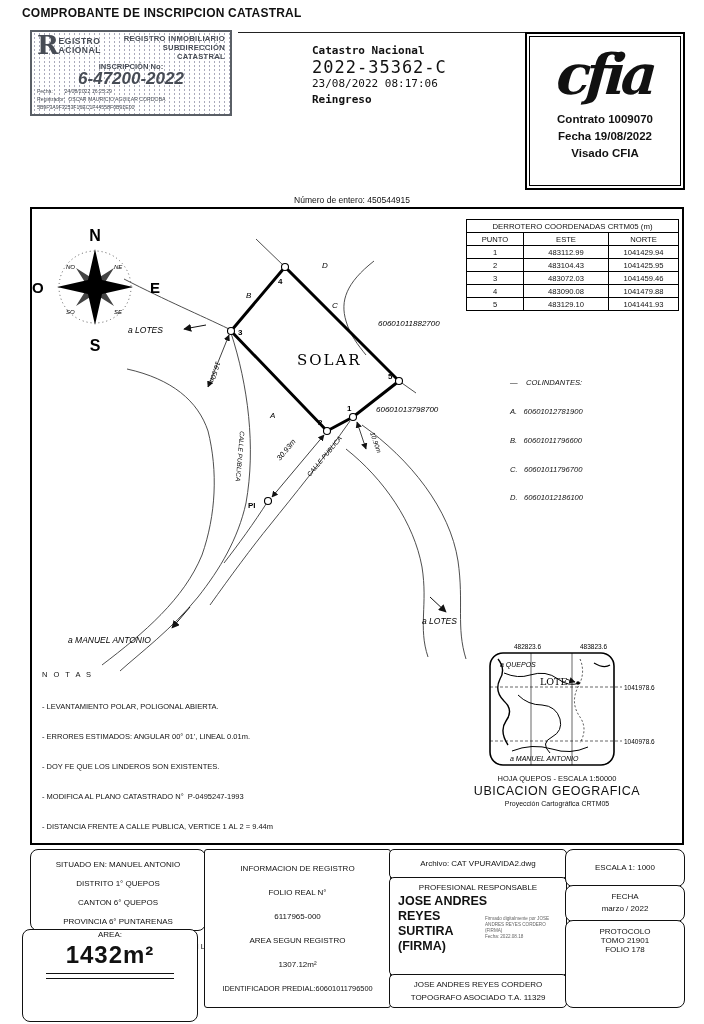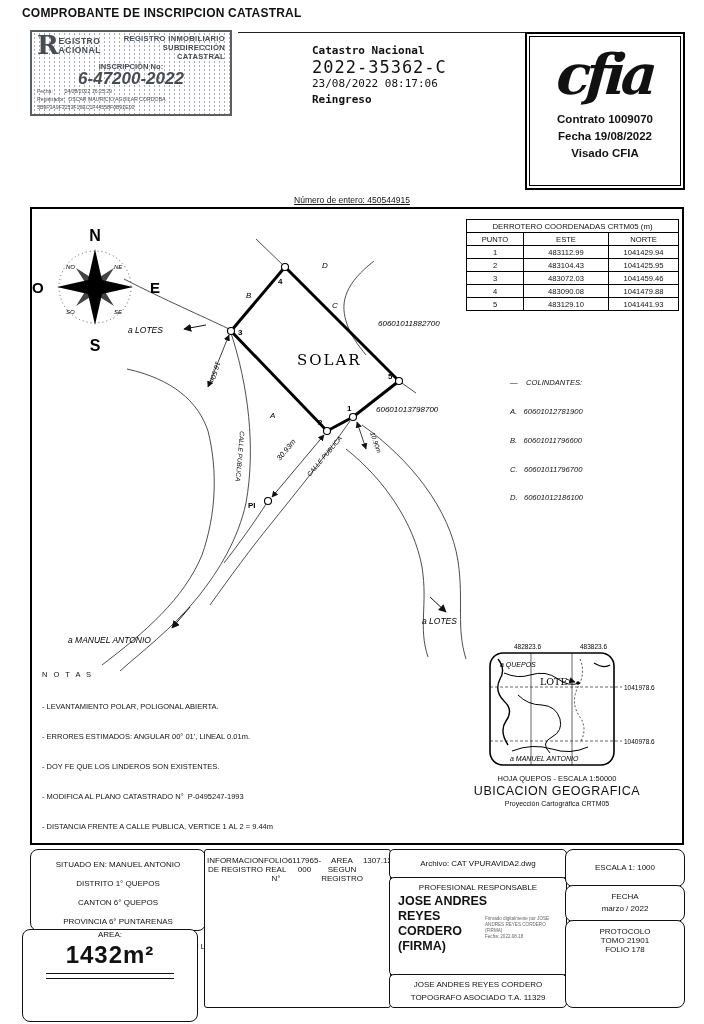--- a/index.html
+++ b/index.html
@@ -88,21 +88,21 @@
 
   <div id="cfia" class="abs">
     <div class="inner">
       <div class="logo">cfia</div>
       <div class="line">Contrato 1009070</div>
       <div class="line">Fecha 19/08/2022</div>
       <div class="line">Visado CFIA</div>
     </div>
   </div>
 
-  <div class="abs ctr" style="left:0;top:195px;width:704px;font-size:8.5px;text-decoration:underline;">Número de entero: 450544915</div>
+  <div class="abs ctr" style="left:0;top:195px;width:704px;font-size:8.5px;">Número de entero: 450544915</div>
 
   <div id="plan" class="abs">
 
     <svg class="abs" style="left:0;top:0;" width="649" height="633" viewBox="0 0 649 633">
       <defs>
         <marker id="ah" viewBox="0 0 10 10" refX="9" refY="5" markerWidth="8" markerHeight="8" orient="auto-start-reverse">
           <path d="M0,0 L10,5 L0,10 z" fill="#111"></path>
         </marker>
       </defs>
 
@@ -288,36 +288,36 @@
     <div style="line-height:19px">DISTRITO 1° QUEPOS</div>
     <div style="line-height:19px">CANTON 6° QUEPOS</div>
     <div style="line-height:19px">PROVINCIA 6° PUNTARENAS</div>
   </div>
   <div class="ft" style="left:22px;top:929px;width:176px;height:93px;border-radius:8px;">
     <div>AREA:</div>
     <div class="b" style="font-size:24px;margin-top:2px;letter-spacing:1px;">1432m²</div>
     <div style="width:128px;margin:4px auto 0;height:4px;border-top:1.6px solid #111;border-bottom:1.6px solid #111;"></div>
   </div>
 
-  <div class="ft" style="left:204px;top:849px;width:187px;height:159px;border-radius:3px;display:flex;flex-direction:row;justify-content:space-around;padding:6px 2px;">
+  <div class="ft" style="left:204px;top:849px;width:187px;height:159px;border-radius:3px;display:flex;flex-direction:column;justify-content:space-around;padding:6px 2px;">
     <div>INFORMACION DE REGISTRO</div>
     <div>FOLIO REAL N°</div>
     <div>6117965-000</div>
     <div>AREA SEGUN REGISTRO</div>
     <div>1307.12m²</div>
     <div style="font-size:7.4px">IDENTIFICADOR PREDIAL:60601011796500</div>
   </div>
 
   <div class="ft" style="left:389px;top:849px;width:178px;height:30px;border-radius:5px;line-height:27px;">Archivo: CAT VPURAVIDA2.dwg</div>
   <div class="ft" style="left:389px;top:877px;width:178px;height:99px;border-radius:5px;padding-top:5px;">
     <div>PROFESIONAL RESPONSABLE</div>
     <div class="b" style="text-align:left;padding-left:8px;font-size:12.5px;line-height:15px;margin-top:2px;">
       <div>JOSE ANDRES</div>
       <div>REYES</div>
-      <div>CORDERO</div>
+      <div>SURTIRA</div>
       <div>(FIRMA)</div>
     </div>
     <div class="abs" style="left:95px;top:38px;width:78px;font-size:4.6px;line-height:6px;color:#666;text-align:left;">
       <div>Firmado digitalmente por JOSE</div>
       <div>ANDRES REYES CORDERO (FIRMA)</div>
       <div>Fecha: 2022.08.18</div>
     </div>
   </div>
   <div class="ft" style="left:389px;top:974px;width:178px;height:34px;border-radius:5px;padding-top:3px;line-height:13px;">
     <div>JOSE ANDRES REYES CORDERO</div>

